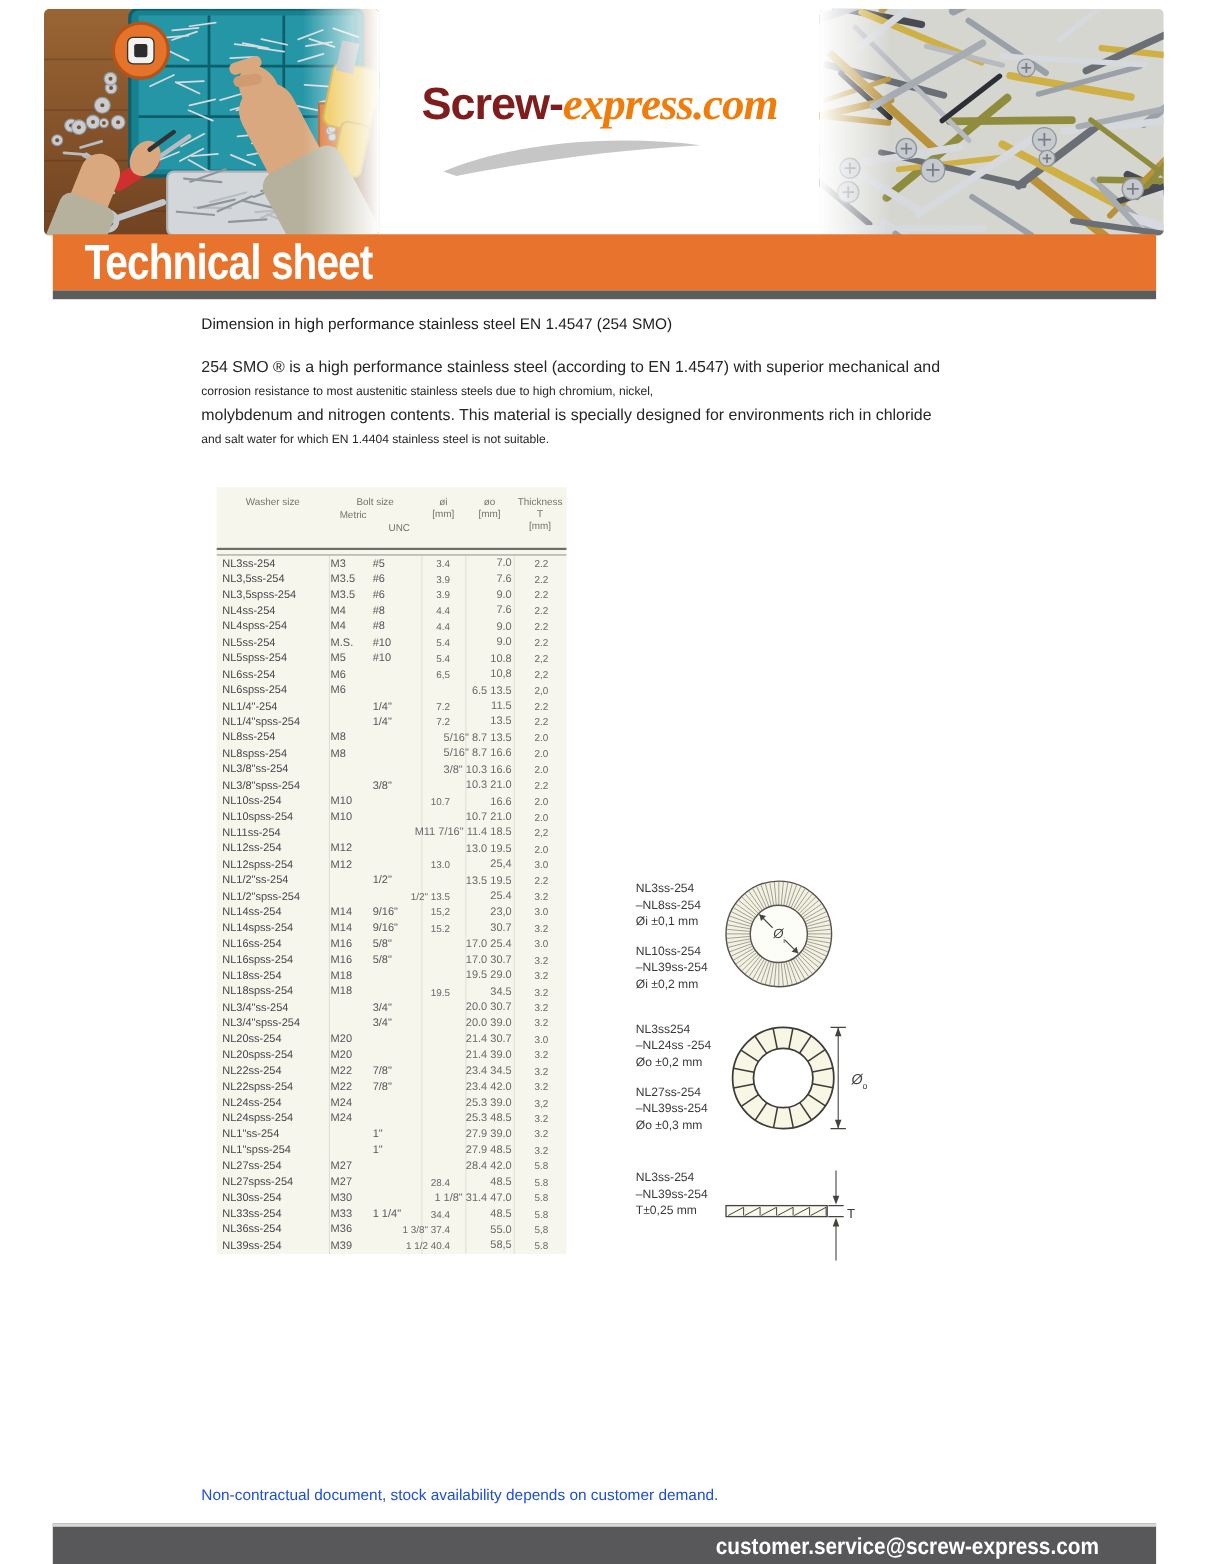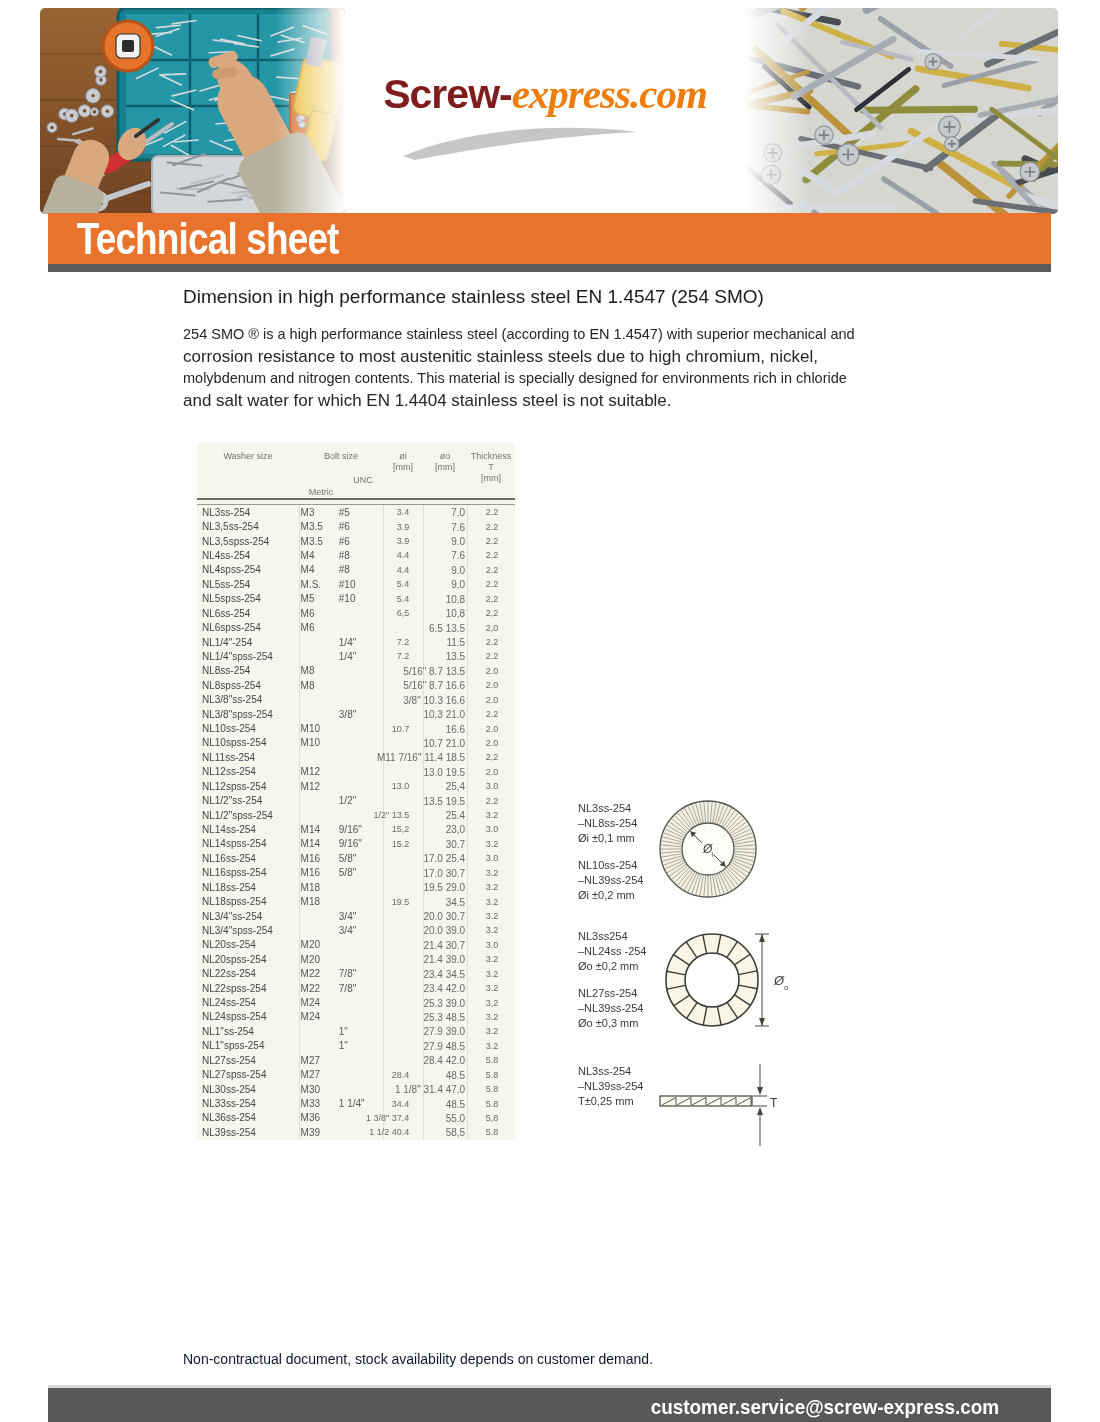--- a/index.html
+++ b/index.html
@@ -16,33 +16,33 @@
   .logo-prefix{color:#7f1d1d;}
   .logo-suffix{color:#ef7d0c;font-style:italic;font-family:Liberation Serif, serif;}
   .logo-swoosh{position:absolute;left:50px;top:112px;}
 
   .banner{position:absolute;left:48px;top:213px;width:1003px;height:51px;background:#e8732c;
           display:flex;align-items:center;}
   .banner-text{color:#ffffff;font-size:45px;font-weight:bold;transform:scaleX(0.82);letter-spacing:-1px;}
   .banner-underline{position:absolute;left:48px;top:264px;width:1003px;height:8px;background:#5c5c5c;}
 
   
-  .subtitle{position:absolute;left:183px;top:286px;font-size:19px;color:#1c1c1e;}
+  .subtitle{position:absolute;left:183px;top:286px;font-size:14px;color:#1c1c1e;}
   .intro{position:absolute;left:183px;top:324px;width:760px;color:#26262a;}
   .intro .l{display:block;}
   .l-sm{font-size:14.5px;line-height:21px;}
-  .l-lg{font-size:17px;line-height:23px;}
+  .l-lg{font-size:11px;line-height:23px;}
 
   
   .spec-table{position:absolute;left:197px;top:443px;width:318px;background:#f7f6ec;}
   .thead{position:relative;height:62px;font-size:9px;color:#74746c;}
   .th{position:absolute;text-align:center;line-height:11px;}
   .th-washer{left:0;top:8px;width:102px;}
   .th-bolt{left:102px;top:8px;width:84px;}
-  .th-metric{left:102px;top:44px;width:44px;}
+  .th-metric{left:102px;top:20px;width:44px;}
   .th-unc{left:146px;top:32px;width:40px;}
   .th-oi{left:186px;top:8px;width:40px;}
   .th-oo{left:226px;top:8px;width:44px;}
   .th-t{left:270px;top:8px;width:48px;}
   .dbl-line{position:absolute;left:0;top:55px;width:318px;height:4px;
             border-top:2px solid #6e6e66;border-bottom:1px solid #9a9a90;}
   .tbody{position:relative;}
   .colsep{position:absolute;top:0;bottom:0;width:1px;background:rgba(110,110,95,0.16);}
   .trow{display:flex;height:14.43px;align-items:center;}
   .tcell{white-space:nowrap;overflow:visible;}
@@ -59,21 +59,21 @@
   .dlabels-1{left:578px;top:801px;}
   .dlabels-2{left:578px;top:929px;}
   .dlabels-3{left:578px;top:1064px;}
   .dlabel-group{margin-bottom:12px;}
   .diag{position:absolute;}
   .diag-1{left:650px;top:792px;}
   .diag-2{left:648px;top:925px;}
   .diag-3{left:625px;top:1058px;}
 
   
-  .note{position:absolute;left:183px;top:1351px;font-size:14px;color:#0f172a;}
+  .note{position:absolute;left:183px;top:1351px;font-size:14px;color:#1d4ed8;}
   .footer-bar{position:absolute;left:48px;top:1385px;width:1003px;height:37px;background:#58585a;
               border-top:3px solid #d8d8d6;box-sizing:content-box;}
   .footer-email{position:absolute;right:52px;top:0;height:37px;line-height:37px;color:#ffffff;
                 font-size:21px;font-weight:bold;transform:scaleX(0.9);transform-origin:right center;}
 </style>
 </head>
 <body>
 
 <div class="page">
 

